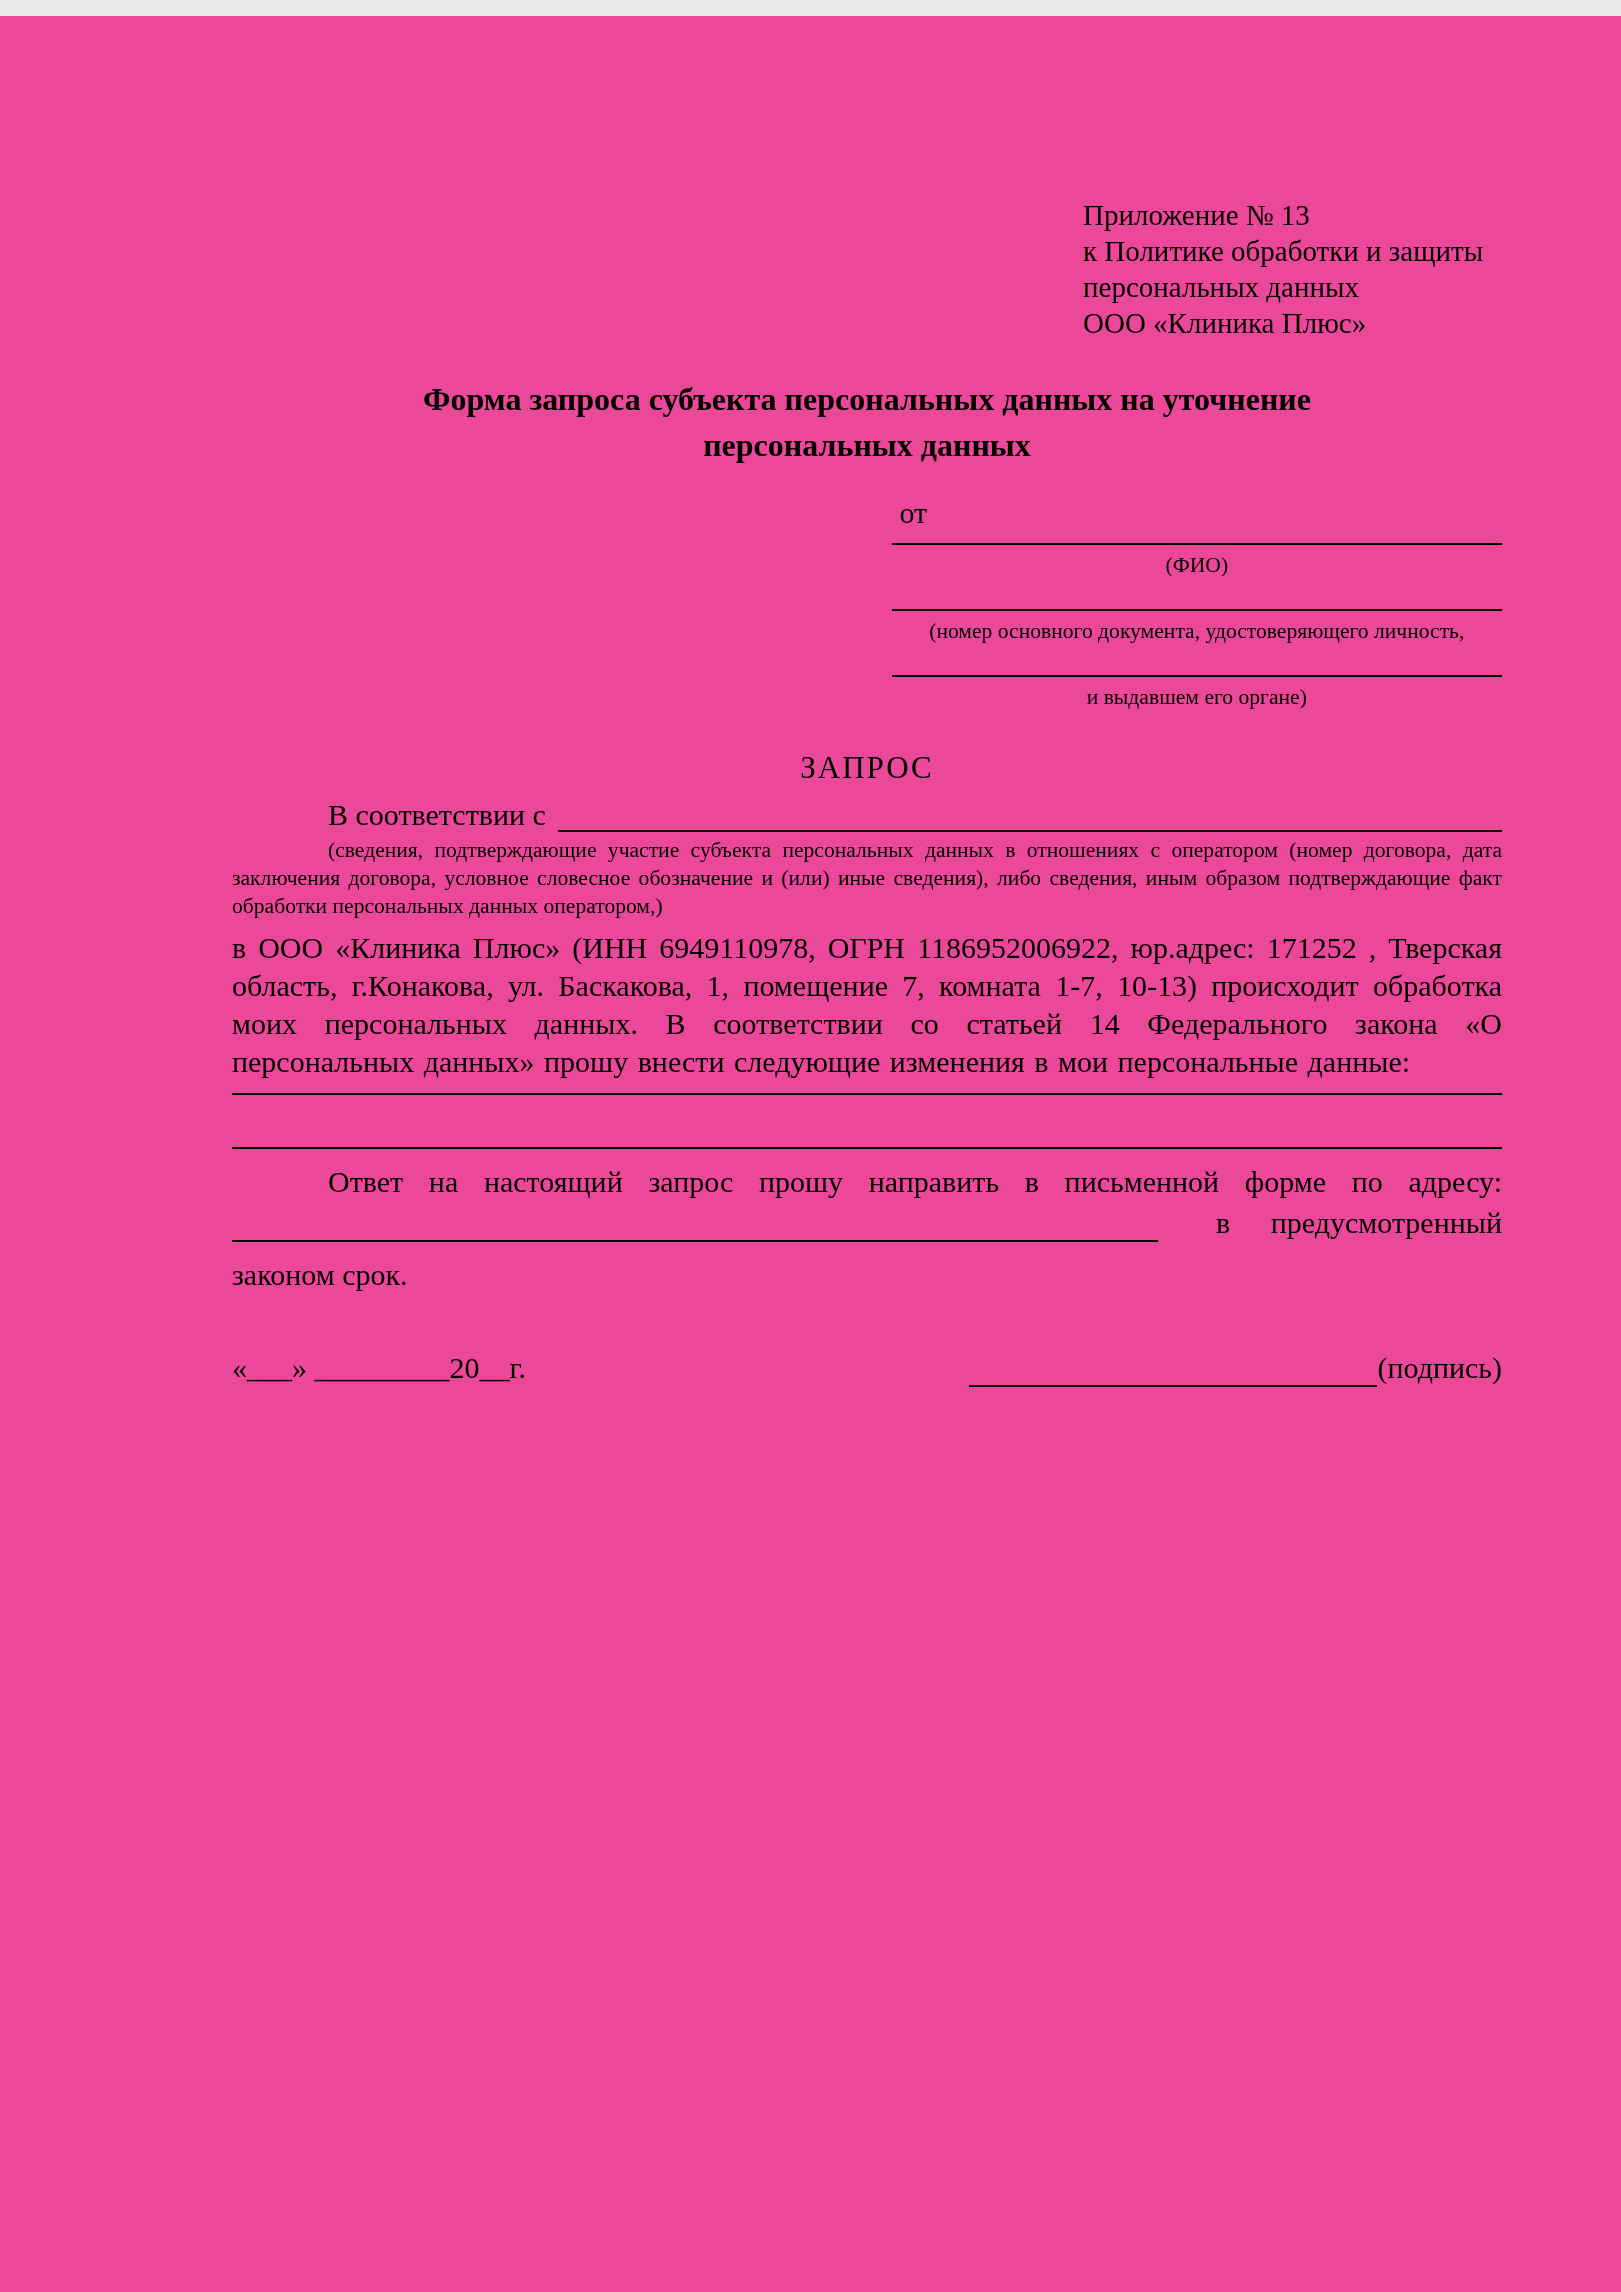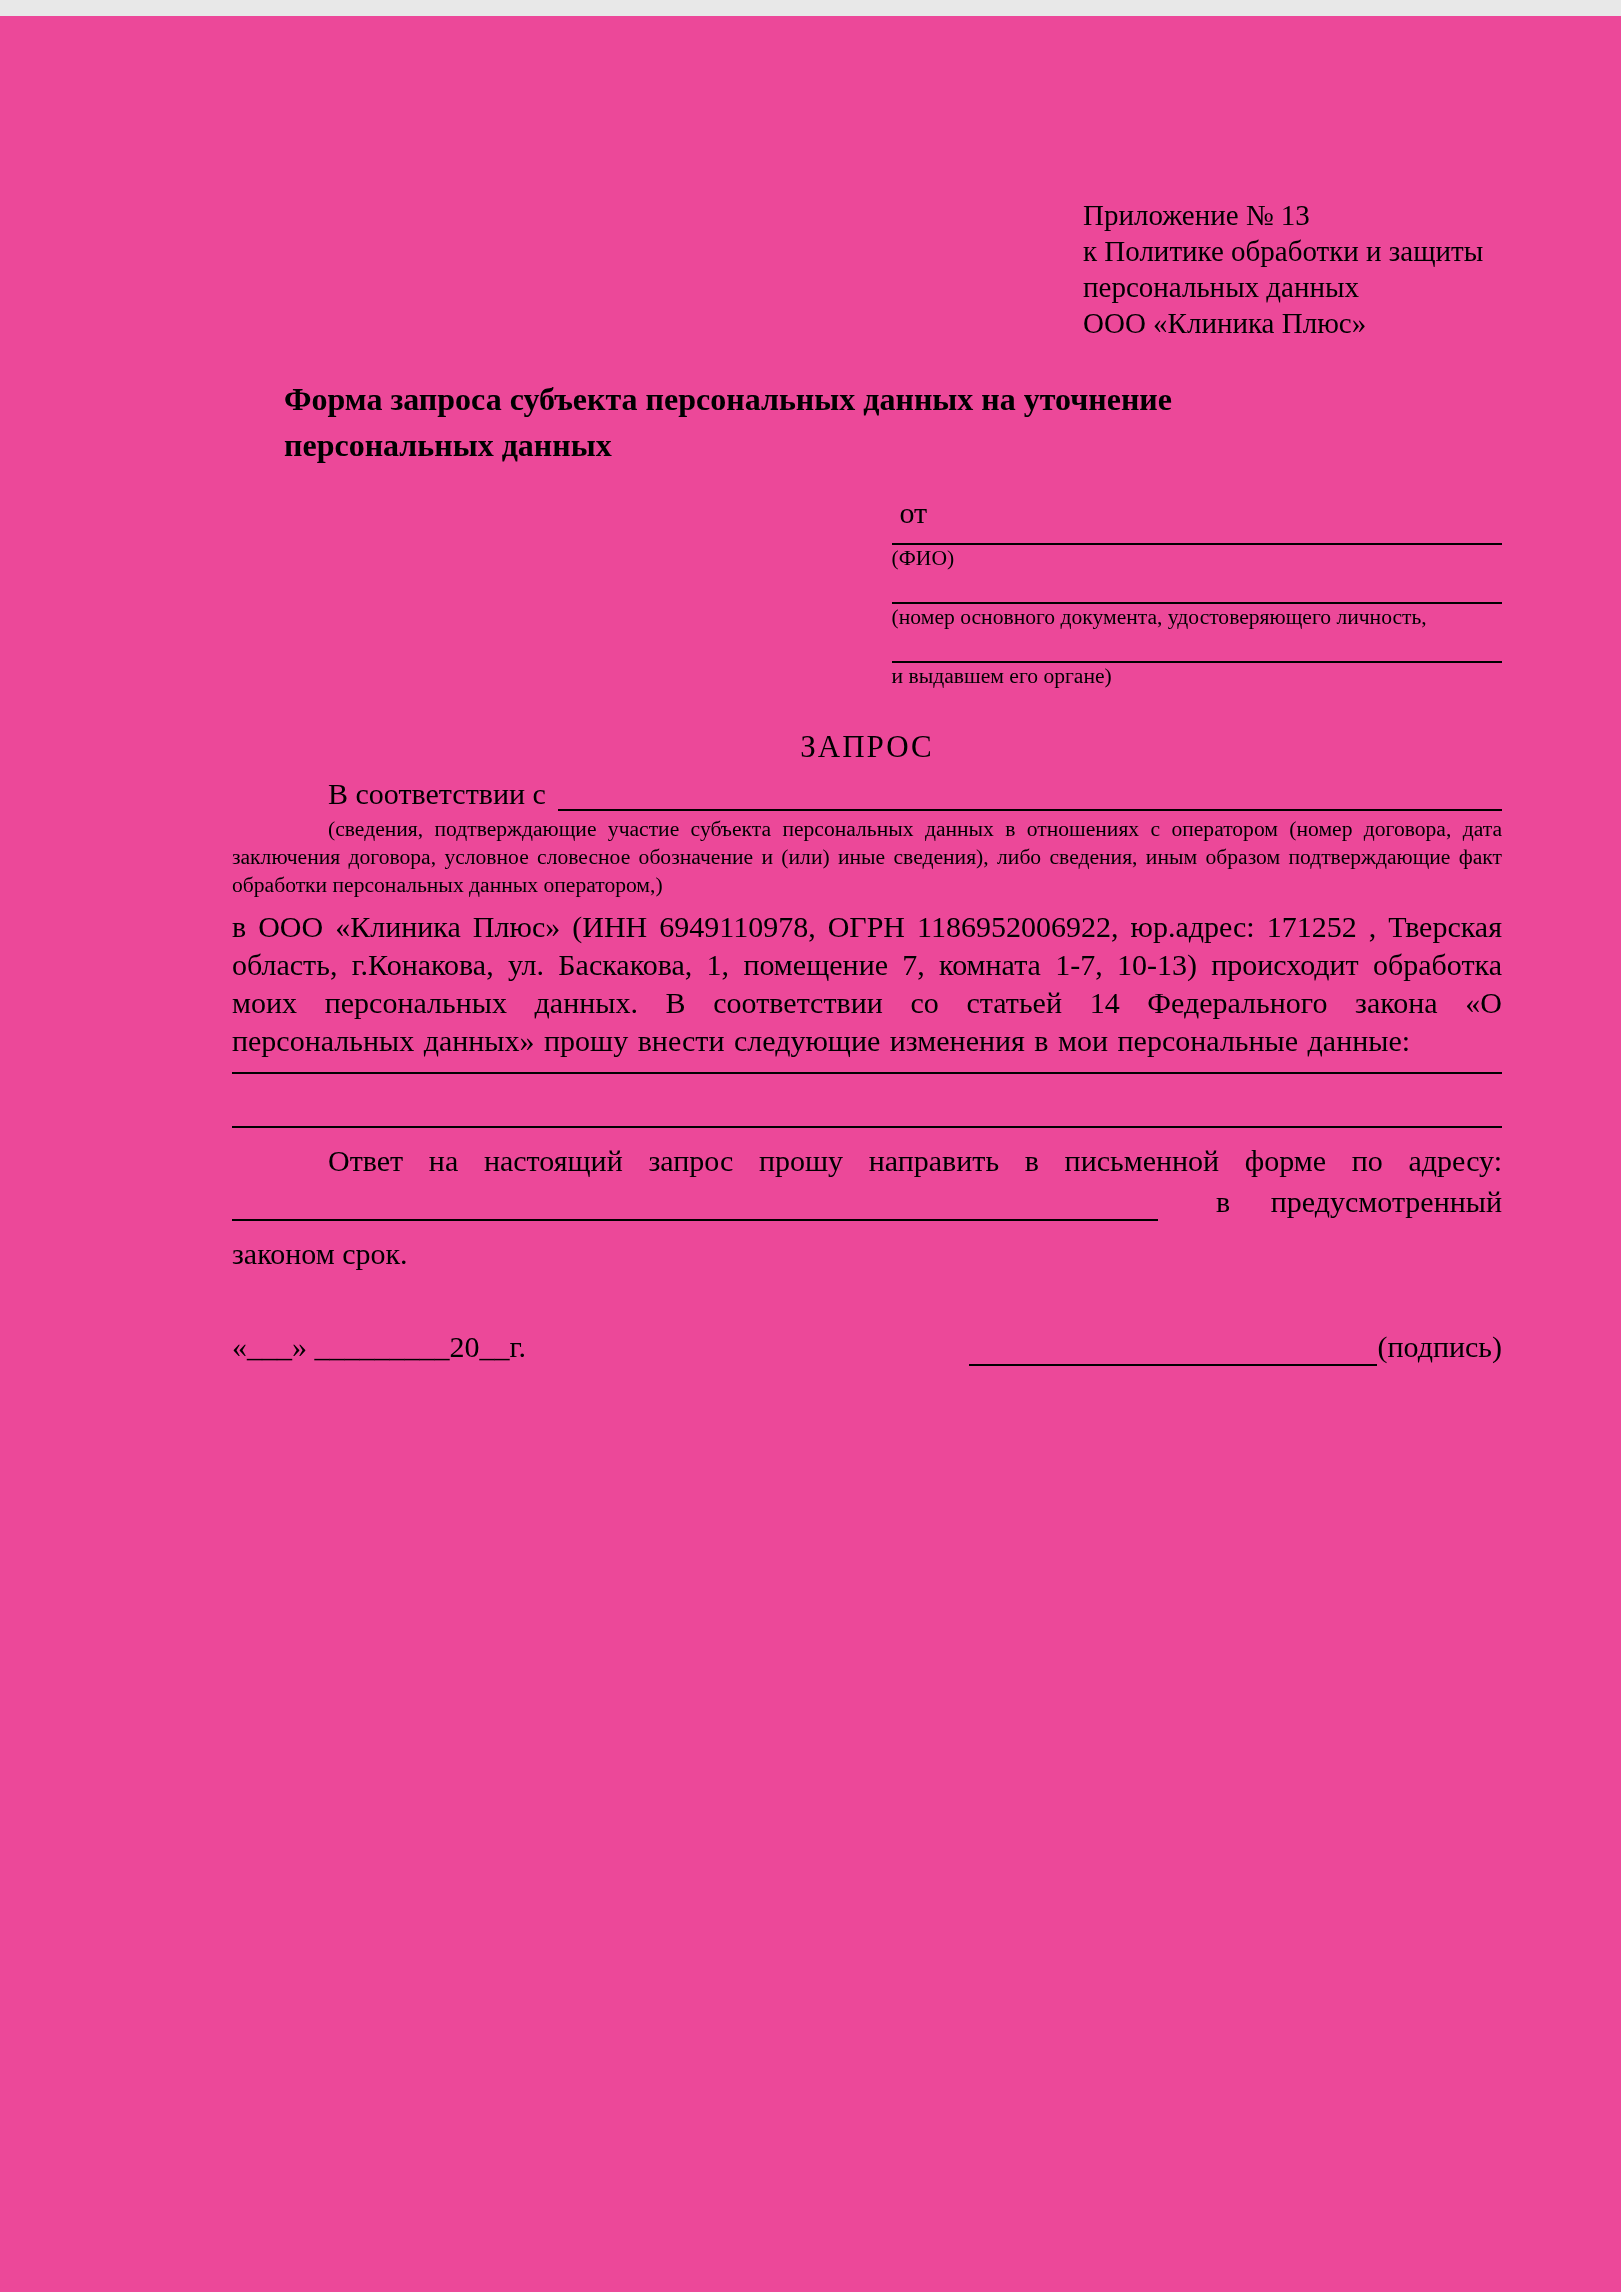--- a/index.html
+++ b/index.html
@@ -11,27 +11,27 @@
     color:#000;
     font-family:"Liberation Serif","DejaVu Serif",serif;
     overflow:hidden;
   }
   .content{position:absolute;left:232px;top:0;width:1270px}
 
   
   .appendix{margin-top:181px;margin-left:851px;font-size:29px;line-height:36px}
 
   
-  .doc-title{margin:35px auto 0;width:1166px;font-weight:700;font-size:32px;line-height:46px}
+  .doc-title{margin:35px auto 0;width:1166px;text-align:center;font-weight:700;font-size:32px;line-height:46px}
   .doc-title div{white-space:nowrap}
 
   
   .addr{margin-top:24.5px;margin-left:640px;width:630px;font-size:30px;line-height:39px}
   .addr-from{margin-left:27.4px;margin-top:7.8px}
-  .addr-field{margin-left:19.6px;border-top:2.9px solid #000;text-align:left;font-size:21.6px;line-height:25.5px;padding-top:1px}
+  .addr-field{margin-left:19.6px;border-top:2.9px solid #000;text-align:center;font-size:21.6px;line-height:25.5px;padding-top:8px}
   .f1{margin-top:11.8px}
   .f2{margin-top:30px}
   .f3{margin-top:37px}
   .f4{margin-top:31px}
 
   
   .req-heading{margin-top:39px;text-align:center;font-size:31px;line-height:35px;letter-spacing:2px}
   .intro{display:flex;align-items:center;margin-top:9.8px;font-size:30px;line-height:39px}
   .intro-text{white-space:nowrap;padding-left:96px}
   .intro-fill{flex:1;border-bottom:2.9px solid #000;height:33px;margin-left:11.8px}

